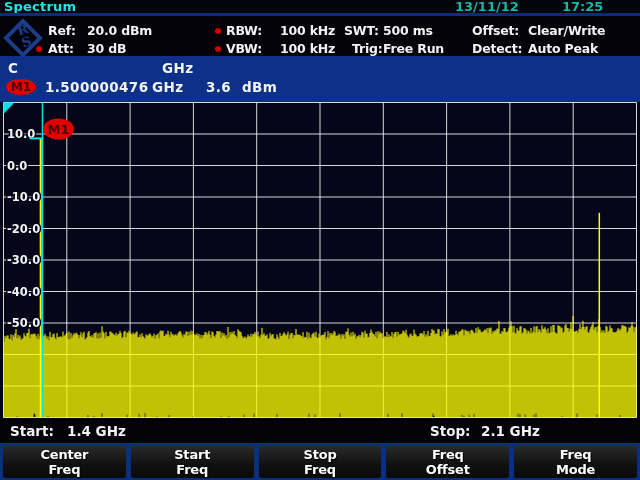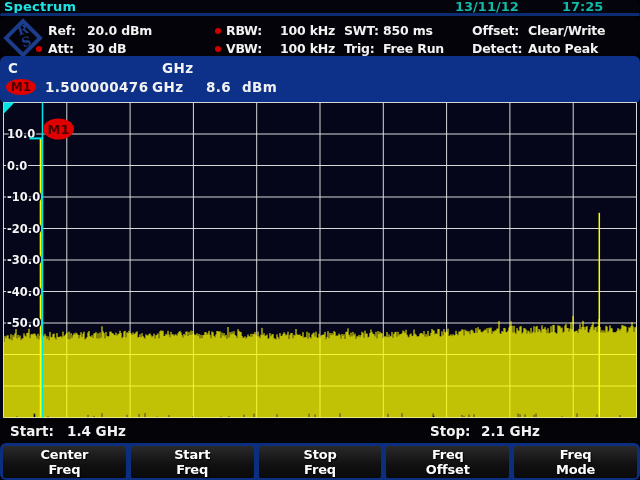--- a/index.html
+++ b/index.html
@@ -3,21 +3,21 @@
 <meta charset="utf-8">
 <style>
   html,body{margin:0;padding:0;background:#222;}
   .screen{
     position:relative;width:640px;height:480px;overflow:hidden;
     background:#000;
     font-family:"DejaVu Sans","Liberation Sans",sans-serif;
     font-weight:bold;color:#f2f2f2;
     -webkit-font-smoothing:none;
   }
-  .abs{position:absolute;white-space:nowrap;border-radius:6px;}
+  .abs{position:absolute;white-space:nowrap;}
   
   .titlebar{top:0;left:0;width:640px;height:13px;background:#04040c;}
   .title{top:-1px;left:4px;font-size:13px;color:#1fe4e4;letter-spacing:0.2px;}
   .datetime{top:-1px;font-size:13px;color:#14b8a6;}
   .date{left:455px;} .time{left:562px;}
   .title-underline{top:13px;left:0;width:640px;height:3px;background:#0c2c74;}
   
   .settings{top:16px;left:0;width:640px;height:40px;background:#030309;}
   .srow{position:absolute;left:0;width:640px;height:14px;font-size:12.5px;letter-spacing:-0.2px;}
   .rowA{top:8px;text-decoration:underline;} .rowB{top:26px;}
@@ -70,48 +70,48 @@
       <text x="16" y="19" font-size="13" font-weight="bold" fill="#1c3c8c" font-family="DejaVu Serif, serif" transform="rotate(-18 16 16)">R</text>
       <text x="20" y="30" font-size="13" font-weight="bold" fill="#1c3c8c" font-family="DejaVu Serif, serif" transform="rotate(-18 22 26)">S</text>
     </svg>
     <div class="srow rowA">
       <span class="lab" style="left:48px">Ref:</span>
       <span class="val" style="left:87px">20.0 dBm</span>
       <span class="bullet b2"></span>
       <span class="lab" style="left:226px">RBW:</span>
       <span class="val" style="left:280px">100 kHz</span>
       <span class="lab" style="left:344px">SWT:</span>
-      <span class="val" style="left:383px">850 ms</span>
+      <span class="val" style="left:383px">500 ms</span>
       <span class="lab" style="left:472px">Offset:</span>
       <span class="val" style="left:528px">Clear/Write</span>
     </div>
     <div class="srow rowB">
       <span class="bullet b1"></span>
       <span class="lab" style="left:48px">Att:</span>
       <span class="val" style="left:87px">30 dB</span>
       <span class="bullet b2"></span>
       <span class="lab" style="left:226px">VBW:</span>
       <span class="val" style="left:280px">100 kHz</span>
-      <span class="lab" style="left:344px">Trig:</span>
+      <span class="lab" style="left:352px">Trig:</span>
       <span class="val" style="left:383px">Free Run</span>
       <span class="lab" style="left:472px">Detect:</span>
       <span class="val" style="left:528px">Auto Peak</span>
     </div>
   </div>
 
   <div class="abs markerbar">
     <div class="mrow crow">
       <span class="lab" style="left:8px">C</span>
       <span class="val" style="left:162px">GHz</span>
     </div>
     <div class="mrow m1row">
       <span class="m1badge">M1</span>
       <span class="val" style="left:45px">1.500000476</span>
       <span class="val" style="left:152px">GHz</span>
-      <span class="val" style="left:206px">8.6</span>
+      <span class="val" style="left:206px">3.6</span>
       <span class="val" style="left:242px">dBm</span>
     </div>
   </div>
 
   <div class="abs plotwrap">
     <svg id="plot-svg" width="640" height="317" viewBox="0 0 640 317">
         <rect x="0" y="0" width="640" height="317" fill="#06061a"></rect>
         <path d="M3.5 0.5V315.5M66.8 0.5V315.5M130.1 0.5V315.5M193.4 0.5V315.5M256.7 0.5V315.5M320.0 0.5V315.5M383.3 0.5V315.5M446.6 0.5V315.5M509.9 0.5V315.5M573.2 0.5V315.5M636.5 0.5V315.5M3.5 0.5H636.5M3.5 32.0H636.5M3.5 63.5H636.5M3.5 95.0H636.5M3.5 126.5H636.5M3.5 158.0H636.5M3.5 189.5H636.5M3.5 221.0H636.5M3.5 252.5H636.5M3.5 284.0H636.5M3.5 315.5H636.5" stroke="#e9e9e9" stroke-width="1" fill="none" opacity="0.92"></path>
         <path d="M4 239.8V315.5M5 233.9V315.5M6 235.9V315.5M7 233.6V315.5M8 233.3V315.5M9 236.6V315.5M10 237.2V315.5M11 232.2V315.5M12 238.3V315.5M13 233.1V315.5M14 234.8V315.5M15 231.3V315.5M16 227.1V315.5M17 236.4V314.2M18 232.9V315.5M19 235.4V315.5M20 233.5V315.5M21 238.1V315.5M22 236.5V315.5M23 236.4V315.5M24 231.4V315.5M25 233.6V315.5M26 234.6V315.5M27 230.9V315.5M28 230.9V315.5M29 226.7V315.5M30 236.2V315.5M31 232.5V315.5M32 231.9V315.5M33 232.6V315.5M34 231.5V311.2M35 231.8V312.3M36 233.7V315.5M37 236.4V315.5M38 231.9V315.5M39 237.5V315.5M40 233.9V315.5M41 236.9V315.5M42 232.4V315.5M43 233.4V315.5M44 234.4V315.5M45 231.8V315.5M46 233.8V315.5M47 236.9V315.5M48 234.4V313.9M49 238.2V315.5M50 230.0V315.5M51 234.9V315.5M52 235.2V315.5M53 232.2V315.5M54 231.5V315.5M55 235.7V315.5M56 237.5V315.5M57 231.1V315.5M58 235.1V315.5M59 235.0V315.5M60 234.6V315.5M61 234.3V315.5M62 235.5V315.5M63 229.6V315.5M64 234.2V315.5M65 233.3V315.5M66 232.0V315.5M67 230.6V315.5M68 237.1V315.5M69 229.6V315.5M70 237.2V315.5M71 231.1V315.5M72 235.8V315.5M73 233.2V315.5M74 231.2V315.5M75 232.4V315.5M76 230.6V315.5M77 231.5V315.5M78 232.9V315.5M79 236.3V315.5M80 233.1V315.5M81 230.2V315.5M82 235.1V315.5M83 231.7V315.5M84 229.7V315.5M85 237.4V315.5M86 236.5V315.5M87 235.1V315.5M88 230.6V312.9M89 229.0V315.5M90 234.1V315.5M91 235.0V315.5M92 233.2V315.5M93 235.9V315.5M94 231.4V313.9M95 231.2V315.5M96 230.1V315.5M97 236.4V315.5M98 231.3V315.5M99 236.6V315.5M100 230.5V315.5M101 235.7V315.5M102 224.3V311.2M103 229.3V315.5M104 231.1V315.5M105 236.4V315.5M106 229.9V315.5M107 233.9V315.5M108 234.7V315.5M109 234.1V315.5M110 229.6V315.5M111 229.6V315.5M112 231.1V315.5M113 231.4V315.5M114 232.7V315.5M115 233.3V315.5M116 230.7V315.5M117 233.6V315.5M118 232.2V315.5M119 231.6V315.5M120 228.8V315.5M121 231.0V315.5M122 236.3V315.5M123 234.9V315.5M124 229.6V315.5M125 228.8V315.5M126 235.3V315.5M127 230.3V312.8M128 231.2V315.5M129 228.8V315.5M130 230.9V315.5M131 231.4V315.5M132 232.9V315.5M133 230.5V315.5M134 232.3V315.5M135 231.5V315.5M136 230.3V315.5M137 229.4V315.5M138 235.5V315.5M139 235.0V311.9M140 232.3V315.5M141 235.2V315.5M142 231.2V315.5M143 234.1V315.5M144 235.4V315.5M145 236.7V311.1M146 232.4V315.5M147 233.4V315.5M148 233.6V315.5M149 232.1V315.5M150 231.5V315.5M151 233.3V315.5M152 235.3V315.5M153 233.9V315.5M154 231.7V315.5M155 236.6V315.5M156 233.2V315.5M157 232.8V314.5M158 231.3V315.5M159 236.3V315.5M160 229.3V315.5M161 228.3V315.5M162 229.3V315.5M163 228.7V315.5M164 234.0V315.5M165 233.8V315.5M166 231.8V315.5M167 232.8V315.5M168 228.8V315.5M169 232.6V313.1M170 235.2V315.5M171 229.9V315.5M172 232.5V315.5M173 232.2V315.5M174 233.9V315.5M175 232.5V315.5M176 232.5V315.5M177 233.8V315.5M178 231.4V315.5M179 229.8V315.5M180 229.0V315.5M181 230.5V315.5M182 233.2V315.5M183 235.5V315.5M184 231.9V315.5M185 233.3V315.5M186 229.7V315.5M187 229.5V315.5M188 234.1V315.5M189 229.9V315.5M190 232.9V315.5M191 228.6V315.5M192 232.5V315.5M193 229.0V313.9M194 231.9V315.5M195 233.2V315.5M196 232.8V315.5M197 231.3V315.5M198 233.9V315.5M199 232.0V315.5M200 236.3V315.5M201 232.8V315.5M202 236.2V315.5M203 233.1V315.5M204 233.0V315.5M205 230.1V315.5M206 230.2V315.5M207 232.7V315.5M208 231.3V315.5M209 228.9V315.5M210 232.8V315.5M211 236.2V315.5M212 229.5V315.5M213 230.3V315.5M214 233.9V315.5M215 235.4V315.5M216 232.5V315.5M217 229.0V315.5M218 229.2V315.5M219 229.7V315.5M220 229.3V315.5M221 236.0V314.4M222 230.5V315.5M223 233.5V315.5M224 231.1V315.5M225 234.4V315.5M226 232.9V315.5M227 236.8V315.5M228 225.0V315.5M229 235.3V313.9M230 230.1V315.5M231 232.5V315.5M232 229.7V315.5M233 231.8V315.5M234 229.1V315.5M235 232.9V315.5M236 233.9V315.5M237 235.9V315.5M238 227.2V315.5M239 228.9V315.5M240 229.8V315.5M241 230.1V315.5M242 233.9V315.5M243 236.1V315.5M244 235.4V312.6M245 234.4V315.5M246 236.7V315.5M247 235.1V315.5M248 232.5V315.5M249 234.1V315.5M250 234.8V315.5M251 231.8V315.5M252 234.7V315.5M253 231.8V315.5M254 232.1V311.6M255 229.9V315.5M256 232.4V315.5M257 234.4V315.5M258 229.6V315.5M259 234.3V315.5M260 236.0V315.5M261 232.7V315.5M262 225.9V315.5M263 233.0V315.5M264 231.2V315.5M265 233.7V315.5M266 233.7V315.5M267 232.5V315.5M268 236.8V315.5M269 236.3V315.5M270 231.1V315.5M271 234.3V315.5M272 232.5V315.5M273 232.1V315.5M274 236.4V315.5M275 236.5V315.5M276 237.5V315.5M277 232.4V312.2M278 235.1V315.5M279 237.1V315.5M280 231.1V315.5M281 233.9V315.5M282 233.9V315.5M283 232.1V315.5M284 230.2V315.5M285 231.7V315.5M286 233.6V315.5M287 232.5V315.5M288 229.7V315.5M289 237.0V315.5M290 232.9V315.5M291 231.1V315.5M292 231.0V315.5M293 236.2V315.5M294 232.8V315.5M295 233.6V315.5M296 227.0V315.5M297 232.3V315.5M298 232.8V315.5M299 232.9V315.5M300 232.5V315.5M301 234.0V315.5M302 234.4V315.5M303 230.1V315.5M304 236.0V315.5M305 234.9V315.5M306 235.3V315.5M307 229.7V315.5M308 236.7V315.5M309 230.8V311.7M310 235.2V315.5M311 236.4V315.5M312 232.5V315.5M313 231.3V315.5M314 230.5V315.5M315 234.6V312.5M316 229.7V315.5M317 235.4V315.5M318 235.9V315.5M319 231.7V315.5M320 235.7V315.5M321 233.7V315.5M322 233.0V315.5M323 232.7V315.5M324 232.5V315.5M325 229.9V315.5M326 237.3V315.5M327 235.0V315.5M328 229.2V315.5M329 236.2V315.5M330 231.0V315.5M331 233.3V315.5M332 231.1V315.5M333 232.8V315.5M334 229.0V315.5M335 230.1V315.5M336 234.1V315.5M337 233.4V315.5M338 233.8V315.5M339 231.6V315.5M340 232.9V311.3M341 236.6V315.5M342 232.0V315.5M343 233.8V315.5M344 232.2V315.5M345 237.0V315.5M346 229.8V315.5M347 229.7V315.5M348 226.4V315.5M349 232.7V315.5M350 234.7V315.5M351 230.6V315.5M352 234.3V315.5M353 229.9V315.5M354 233.3V315.5M355 231.6V315.5M356 236.8V315.5M357 234.4V315.5M358 234.3V315.5M359 232.9V315.5M360 235.1V315.5M361 233.1V315.5M362 229.8V315.5M363 230.8V315.5M364 235.8V315.5M365 228.7V315.5M366 231.8V315.5M367 231.5V315.5M368 235.5V315.5M369 234.7V315.5M370 231.0V315.5M371 227.5V315.5M372 230.0V315.5M373 231.9V315.5M374 232.2V315.5M375 234.4V315.5M376 229.8V315.5M377 236.3V315.5M378 229.2V315.5M379 232.1V315.5M380 229.7V315.5M381 231.3V315.5M382 231.2V315.5M383 236.3V315.5M384 235.2V315.5M385 234.0V315.5M386 235.0V315.5M387 230.0V315.5M388 235.2V311.8M389 232.4V315.5M390 234.8V315.5M391 233.9V315.5M392 230.0V315.5M393 235.8V315.5M394 231.9V315.5M395 230.1V315.5M396 229.9V315.5M397 234.8V315.5M398 229.8V315.5M399 233.3V315.5M400 232.1V315.5M401 232.2V315.5M402 231.3V311.2M403 228.5V315.5M404 229.4V315.5M405 231.1V315.5M406 227.8V315.5M407 232.6V315.5M408 234.6V315.5M409 235.5V315.5M410 232.4V315.5M411 231.5V315.5M412 234.1V315.5M413 233.7V315.5M414 227.6V315.5M415 231.6V315.5M416 232.7V315.5M417 234.4V315.5M418 234.5V315.5M419 234.1V315.5M420 231.8V315.5M421 231.0V315.5M422 231.2V315.5M423 232.7V315.5M424 229.1V315.5M425 234.7V315.5M426 232.1V315.5M427 234.7V315.5M428 228.9V315.5M429 233.7V315.5M430 234.1V315.5M431 231.0V315.5M432 227.0V315.5M433 228.4V311.3M434 228.5V313.7M435 232.3V315.5M436 231.2V315.5M437 232.0V315.5M438 227.1V315.5M439 227.1V315.5M440 234.3V315.5M441 234.5V315.5M442 229.4V315.5M443 233.3V315.5M444 227.0V315.5M445 229.8V315.5M446 230.8V315.5M447 229.4V315.5M448 226.7V315.5M449 234.0V315.5M450 233.4V315.5M451 232.4V315.5M452 234.2V315.5M453 232.2V315.5M454 233.6V315.5M455 233.0V315.5M456 228.8V315.5M457 231.8V315.5M458 233.3V315.5M459 229.6V315.5M460 229.6V315.5M461 228.8V315.5M462 227.3V312.9M463 227.7V315.5M464 233.4V313.8M465 227.6V315.5M466 229.1V315.5M467 228.6V315.5M468 230.2V315.5M469 229.1V312.6M470 232.2V315.5M471 228.2V315.5M472 227.7V315.5M473 229.3V315.5M474 231.2V312.2M475 230.9V315.5M476 226.1V315.5M477 230.7V315.5M478 225.2V315.5M479 227.7V315.5M480 227.4V315.5M481 229.8V315.5M482 230.4V315.5M483 229.5V315.5M484 228.6V315.5M485 227.4V315.5M486 228.4V315.5M487 226.1V315.5M488 231.1V315.5M489 225.8V315.5M490 226.5V315.5M491 225.5V315.5M492 231.9V315.5M493 229.1V315.5M494 230.1V315.5M495 228.2V315.5M496 228.7V315.5M497 226.6V315.5M498 226.6V315.5M499 219.0V315.5M500 231.3V315.5M501 232.0V315.5M502 229.0V315.5M503 230.0V315.5M504 226.0V315.5M505 226.3V315.5M506 230.1V315.5M507 230.2V315.5M508 228.7V315.5M509 225.6V315.5M510 224.2V315.5M511 219.3V315.5M512 223.8V315.5M513 230.4V315.5M514 223.8V315.5M515 230.5V315.5M516 231.9V315.5M517 226.1V315.5M518 228.4V311.5M519 229.0V315.5M520 224.6V312.2M521 224.1V315.5M522 231.6V315.5M523 230.4V315.5M524 226.1V315.5M525 226.4V312.4M526 227.6V315.5M527 231.6V315.5M528 228.6V315.5M529 229.4V315.5M530 231.4V315.5M531 225.9V315.5M532 231.2V315.5M533 229.7V315.5M534 224.2V312.8M535 230.7V315.5M536 224.7V311.5M537 224.0V315.5M538 230.1V315.5M539 227.0V315.5M540 228.3V315.5M541 230.6V315.5M542 223.3V315.5M543 227.1V315.5M544 226.8V315.5M545 225.2V315.5M546 227.7V315.5M547 231.2V315.5M548 226.3V315.5M549 231.3V315.5M550 230.7V315.5M551 224.2V315.5M552 230.0V315.5M553 223.0V315.5M554 223.1V315.5M555 230.1V315.5M556 231.4V315.5M557 231.4V315.5M558 223.3V315.5M559 223.8V315.5M560 224.2V315.5M561 226.3V315.5M562 225.5V314.3M563 230.8V315.5M564 229.6V315.5M565 223.5V315.5M566 222.1V315.5M567 226.1V315.5M568 226.0V315.5M569 229.6V315.5M570 226.6V315.5M571 220.4V315.5M572 227.2V315.5M573 214.1V315.5M574 229.8V315.5M575 229.5V315.5M576 228.9V315.5M577 228.6V311.5M578 230.9V315.5M579 227.0V315.5M580 222.2V315.5M581 227.4V315.5M582 225.0V315.5M583 218.8V315.5M584 224.9V315.5M585 227.7V315.5M586 224.7V315.5M587 224.2V315.5M588 230.2V315.5M589 230.7V315.5M590 227.4V315.5M591 224.9V315.5M592 223.0V315.5M593 220.2V315.5M594 228.0V315.5M595 225.3V315.5M596 225.0V315.5M597 230.1V312.4M598 224.0V315.5M599 217.2V315.5M600 225.0V315.5M601 230.5V315.5M602 228.2V315.5M603 230.5V315.5M604 228.4V315.5M605 230.7V315.5M606 223.8V315.5M607 224.7V315.5M608 230.2V315.5M609 228.6V315.5M610 223.4V315.5M611 226.3V315.5M612 226.4V315.5M613 230.0V315.5M614 230.6V315.5M615 230.1V315.5M616 230.3V315.5M617 228.8V315.5M618 226.1V315.5M619 227.2V315.5M620 228.6V313.1M621 226.7V315.5M622 223.1V315.5M623 223.3V315.5M624 224.3V315.5M625 223.8V315.5M626 225.0V315.5M627 230.9V315.5M628 229.3V315.5M629 225.3V315.5M630 226.0V315.5M631 224.2V315.5M632 220.1V315.5M633 224.3V315.5M634 229.8V315.5M635 225.3V315.5M636 225.0V315.5" stroke="#ffff00" stroke-width="1" fill="none"></path>
         <path d="M40.7 36.4V315.5" stroke="#ffff00" stroke-width="2" fill="none"></path>

